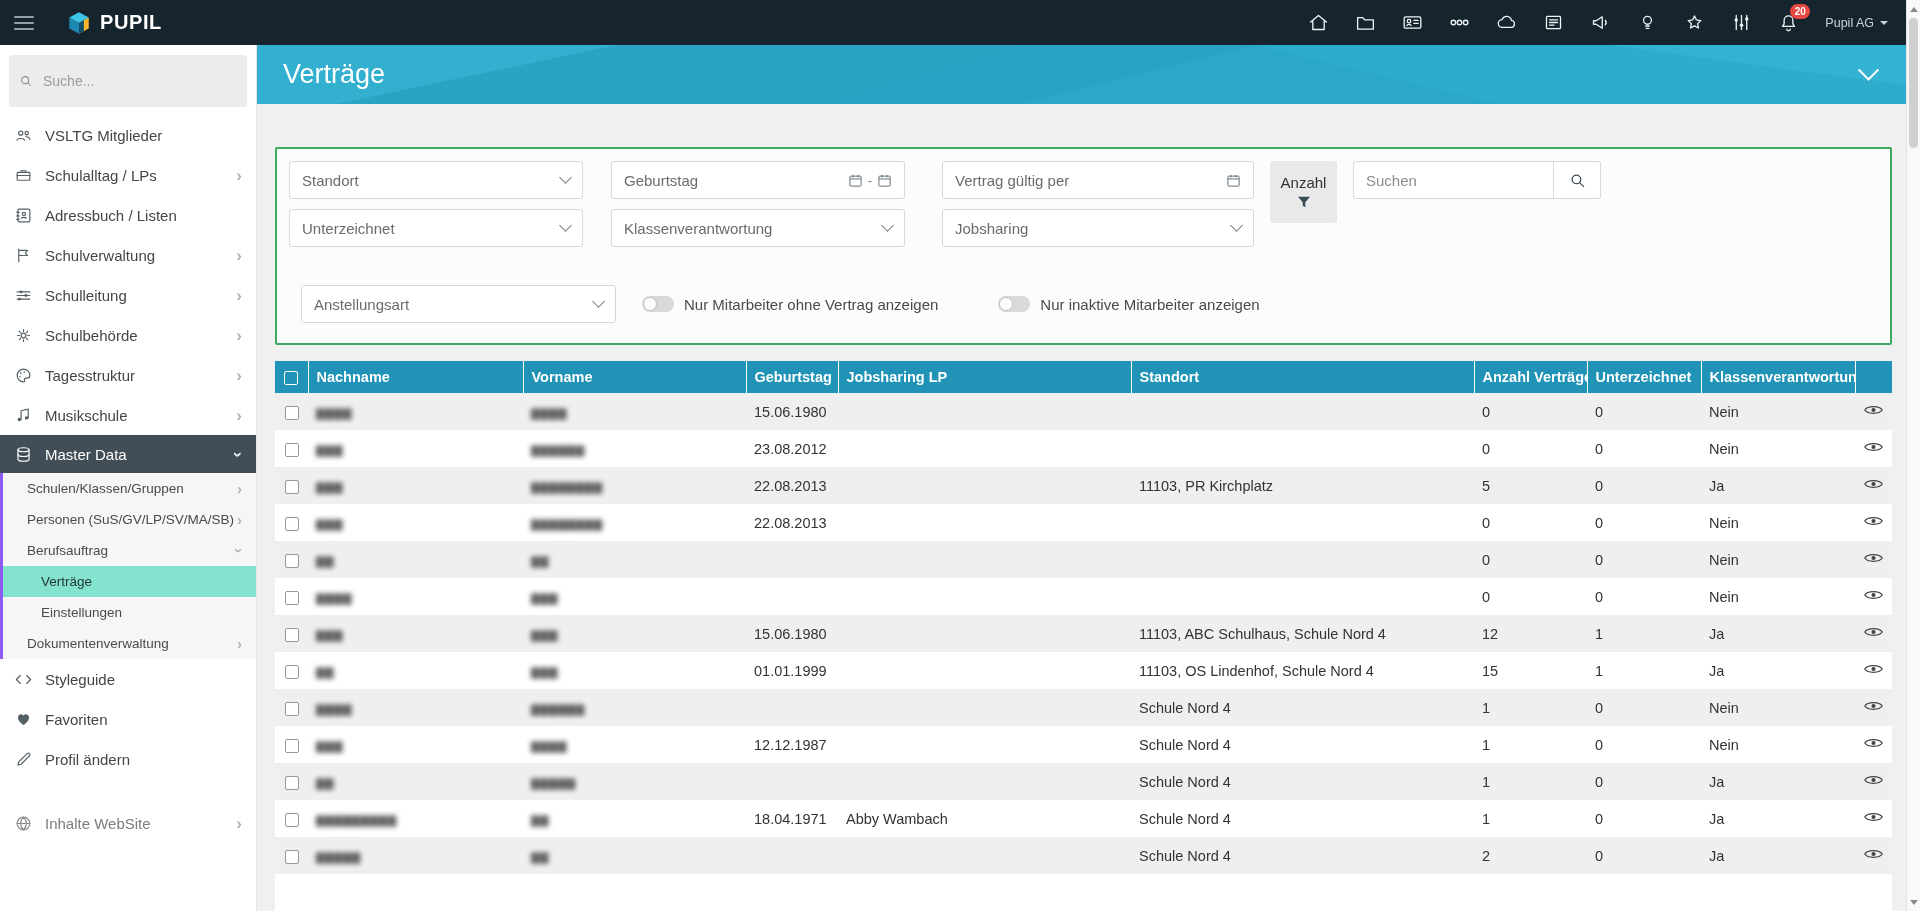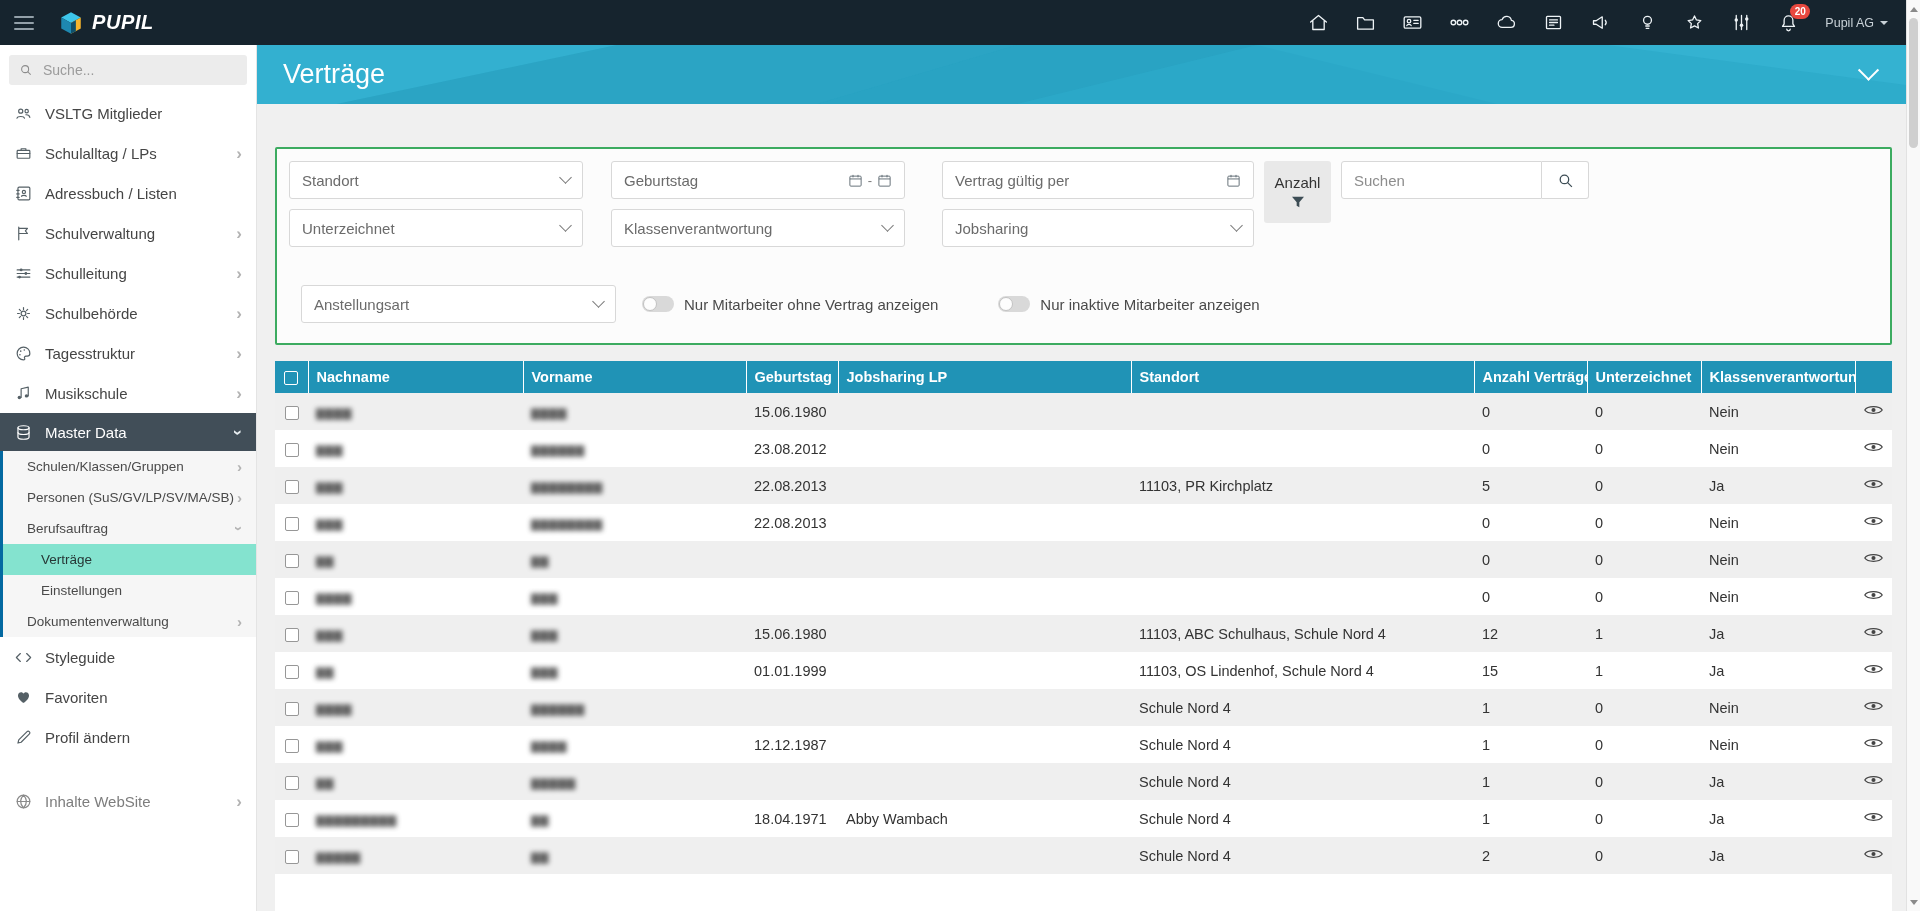--- a/index.html
+++ b/index.html
@@ -1,20 +1,20 @@
 <!DOCTYPE html>
 <html><head>
 <meta charset="utf-8">
 <style>
   html,body{width:1920px;height:911px;margin:0;overflow:hidden;font-family:"Liberation Sans",sans-serif;}
   .app{position:relative;width:1920px;height:911px;background:#f0f0f0;overflow:hidden;cursor:default;}
 
   
   .topbar{position:absolute;left:0;top:0;width:1906px;height:45px;background:#16242e;display:flex;align-items:center;z-index:5;}
-  .topbar-left{display:flex;align-items:center;gap:24px;padding-left:14px;font-style:italic;}
+  .topbar-left{display:flex;align-items:center;gap:32px;padding-left:14px;}
   .hamburger{width:20px;display:flex;flex-direction:column;gap:4px;cursor:pointer;}
   .hamburger span{height:2px;background:#93a0a9;border-radius:1px;}
   .logo{display:flex;align-items:center;gap:8px;cursor:pointer;}
   .logo-text{color:#fff;font-weight:bold;font-size:20px;letter-spacing:.6px;}
   .topbar-right{margin-left:auto;display:flex;align-items:center;gap:26px;padding-right:18px;}
   .tb-icon{position:relative;display:flex;cursor:pointer;}
   .tb-icon svg{width:21px;height:21px;stroke:#eef3f6;stroke-width:1.5;fill:none;stroke-linecap:round;stroke-linejoin:round;}
   .badge{position:absolute;top:-8px;right:-11px;background:#e8483f;color:#fff;font-size:10px;line-height:1;padding:2.5px 4.5px;border-radius:9px;font-weight:bold;}
   .account{display:flex;align-items:center;gap:6px;color:#c9d2d8;font-size:12.5px;cursor:pointer;white-space:nowrap;}
   .caret-down{width:0;height:0;border-left:4px solid transparent;border-right:4px solid transparent;border-top:4px solid #c9d2d8;}
@@ -28,52 +28,52 @@
   .sb-thumb{position:absolute;left:2px;top:18px;width:9px;height:130px;background:#cfcfcf;border-radius:5px;}
 
   
   .band{position:absolute;left:257px;top:45px;width:1649px;height:59px;background:#2ea9c9;display:flex;align-items:center;overflow:hidden;}
   .band .facets{position:absolute;inset:0;width:100%;height:100%;}
   .band-title{position:relative;color:#fff;font-size:27px;font-weight:300;padding-left:26px;z-index:1;}
   .band-chevron{position:relative;margin-left:auto;margin-right:30px;width:13px;height:13px;border-right:2px solid #fff;border-bottom:2px solid #fff;transform:rotate(45deg) translate(-3px,-3px);cursor:pointer;z-index:1;}
 
   
   .sidebar{position:absolute;left:0;top:45px;width:257px;height:866px;background:#fff;border-right:1px solid #e4e4e4;box-sizing:border-box;display:flex;flex-direction:column;overflow:hidden;}
-  .side-search{margin:10px 9px 8px 9px;height:30px;background:#ececec;border-radius:3px;display:flex;align-items:center;gap:8px;padding:0 10px;flex:none;}
+  .side-search{margin:10px 9px 8px 9px;height:30px;background:#ececec;border-radius:3px;display:flex;align-items:center;gap:8px;padding:11px 10px;flex:none;}
   .side-search svg{width:14px;height:14px;stroke:#8c8c8c;stroke-width:1.8;fill:none;flex:none;}
   .side-search input{border:0;background:transparent;outline:none;font-size:14px;color:#555;width:100%;font-family:inherit;}
   .side-search input::placeholder{color:#9b9b9b;}
   .nav-item{height:40px;display:flex;align-items:center;gap:12px;padding:0 14px;font-size:15px;color:#454545;cursor:pointer;flex:none;}
   .nav-item svg{width:19px;height:19px;stroke:#556066;stroke-width:1.5;fill:none;stroke-linecap:round;stroke-linejoin:round;flex:none;}
   .chev{margin-left:auto;color:#b3b3b3;font-size:17px;line-height:1;font-weight:bold;}
   .chev-down{transform:rotate(90deg);}
   .master{background:#414e58;color:#fff;height:38px;}
   .master svg{stroke:#fff;}
   .master .chev{color:#e8eef1;}
-  .sub{background:#f6f6f6;border-left:3px solid #0369a1;flex:none;}
+  .sub{background:#f6f6f6;border-left:3px solid #8b5cf6;flex:none;}
   .sub-item{height:31px;display:flex;align-items:center;padding:0 14px 0 24px;font-size:13.5px;color:#4a4a4a;cursor:pointer;}
   .sub-item .chev{font-size:15px;}
   .sub2-item{height:31px;display:flex;align-items:center;padding:0 14px 0 38px;font-size:13.5px;color:#4a4a4a;cursor:pointer;}
   .selected{background:#84e3cf;color:#263736;}
   .side-spacer{height:24px;flex:none;}
   .website{color:#7d7d7d;}
   .website svg{stroke:#8a8a8a;}
 
   
   .content{position:absolute;left:257px;top:104px;width:1649px;height:807px;background:#f0f0f0;}
 
   .filter-panel{position:absolute;left:18px;top:43px;width:1617px;height:198px;background:#fcfcfc;border:2px solid #3cab60;border-radius:2px;box-sizing:border-box;padding:12px;}
   .frow{display:flex;align-items:flex-start;height:38px;}
   .frow2{margin-top:10px;}
   .frow3{margin-top:38px;padding-left:12px;align-items:center;}
   .ctl{box-sizing:border-box;height:38px;background:#fff;border:1px solid #d8d8d8;border-radius:3px;display:flex;align-items:center;padding:0 12px;color:#6b6b6b;font-size:15px;flex:none;}
   .select{justify-content:space-between;cursor:pointer;}
   .sel-chev{width:8px;height:8px;border-right:1.6px solid #777;border-bottom:1.6px solid #777;transform:rotate(45deg);margin-top:-5px;flex:none;}
   .w1{width:294px;} .w2{width:312px;} .w3{width:315px;}
-  .mr1{margin-right:28px;} .mr2{margin-right:37px;} .mr3{margin-right:10px;}
+  .mr1{margin-right:28px;} .mr2{margin-right:37px;} .mr3{margin-right:16px;}
   .date-icons{margin-left:auto;display:flex;align-items:center;gap:5px;color:#777;font-size:13px;}
   .cal svg{width:15px;height:15px;stroke:#5f6b72;stroke-width:1.5;fill:none;display:block;}
   .filter-btn{width:67px;height:62px;background:#e9e9e9;border-radius:3px;display:flex;flex-direction:column;align-items:center;justify-content:center;gap:3px;cursor:pointer;flex:none;}
   .filter-btn .lbl{font-size:15px;color:#333;}
   .filter-btn svg{width:16px;height:16px;}
   .search-wrap{display:flex;flex:none;}
   .search-input{width:201px;border-radius:3px 0 0 3px;outline:none;font-family:inherit;}
   input.ctl::placeholder{color:#8d8d8d;}
   .search-btn{box-sizing:border-box;width:47px;height:38px;background:#fff;border:1px solid #d8d8d8;border-left:0;border-radius:0 3px 3px 0;display:flex;align-items:center;justify-content:center;cursor:pointer;}
   .search-btn svg{width:17px;height:17px;stroke:#3d4d55;stroke-width:1.8;fill:none;}

